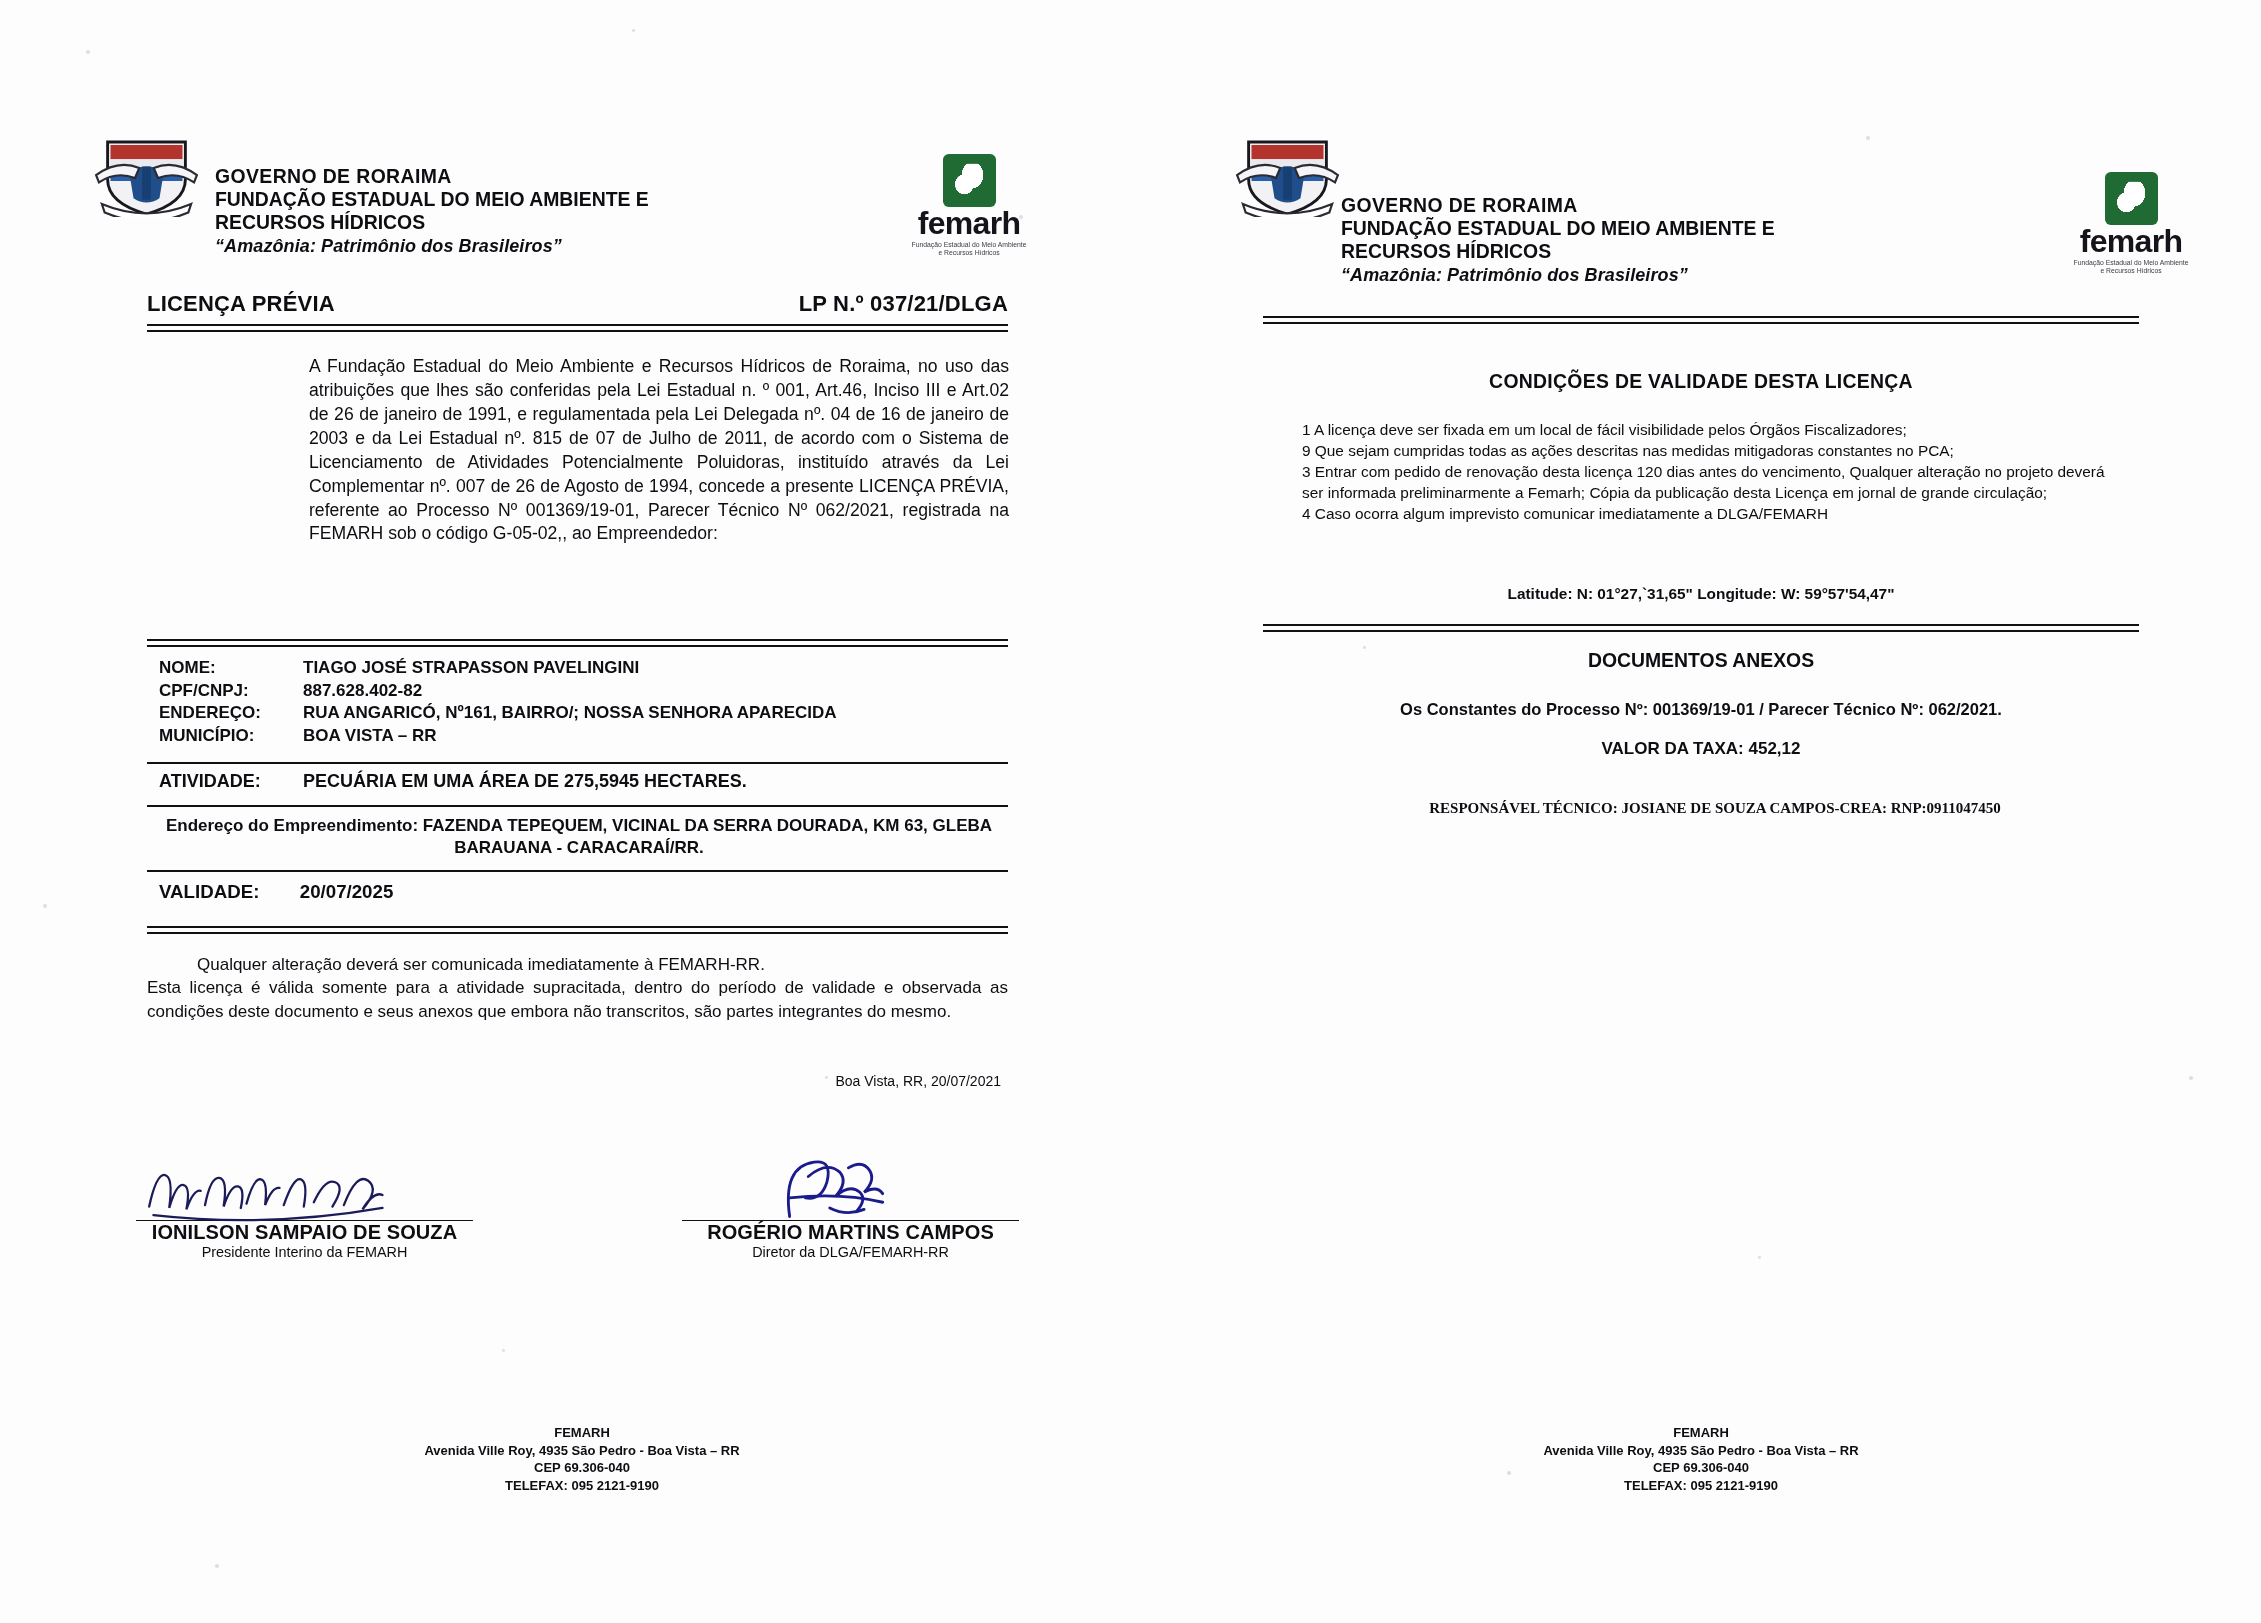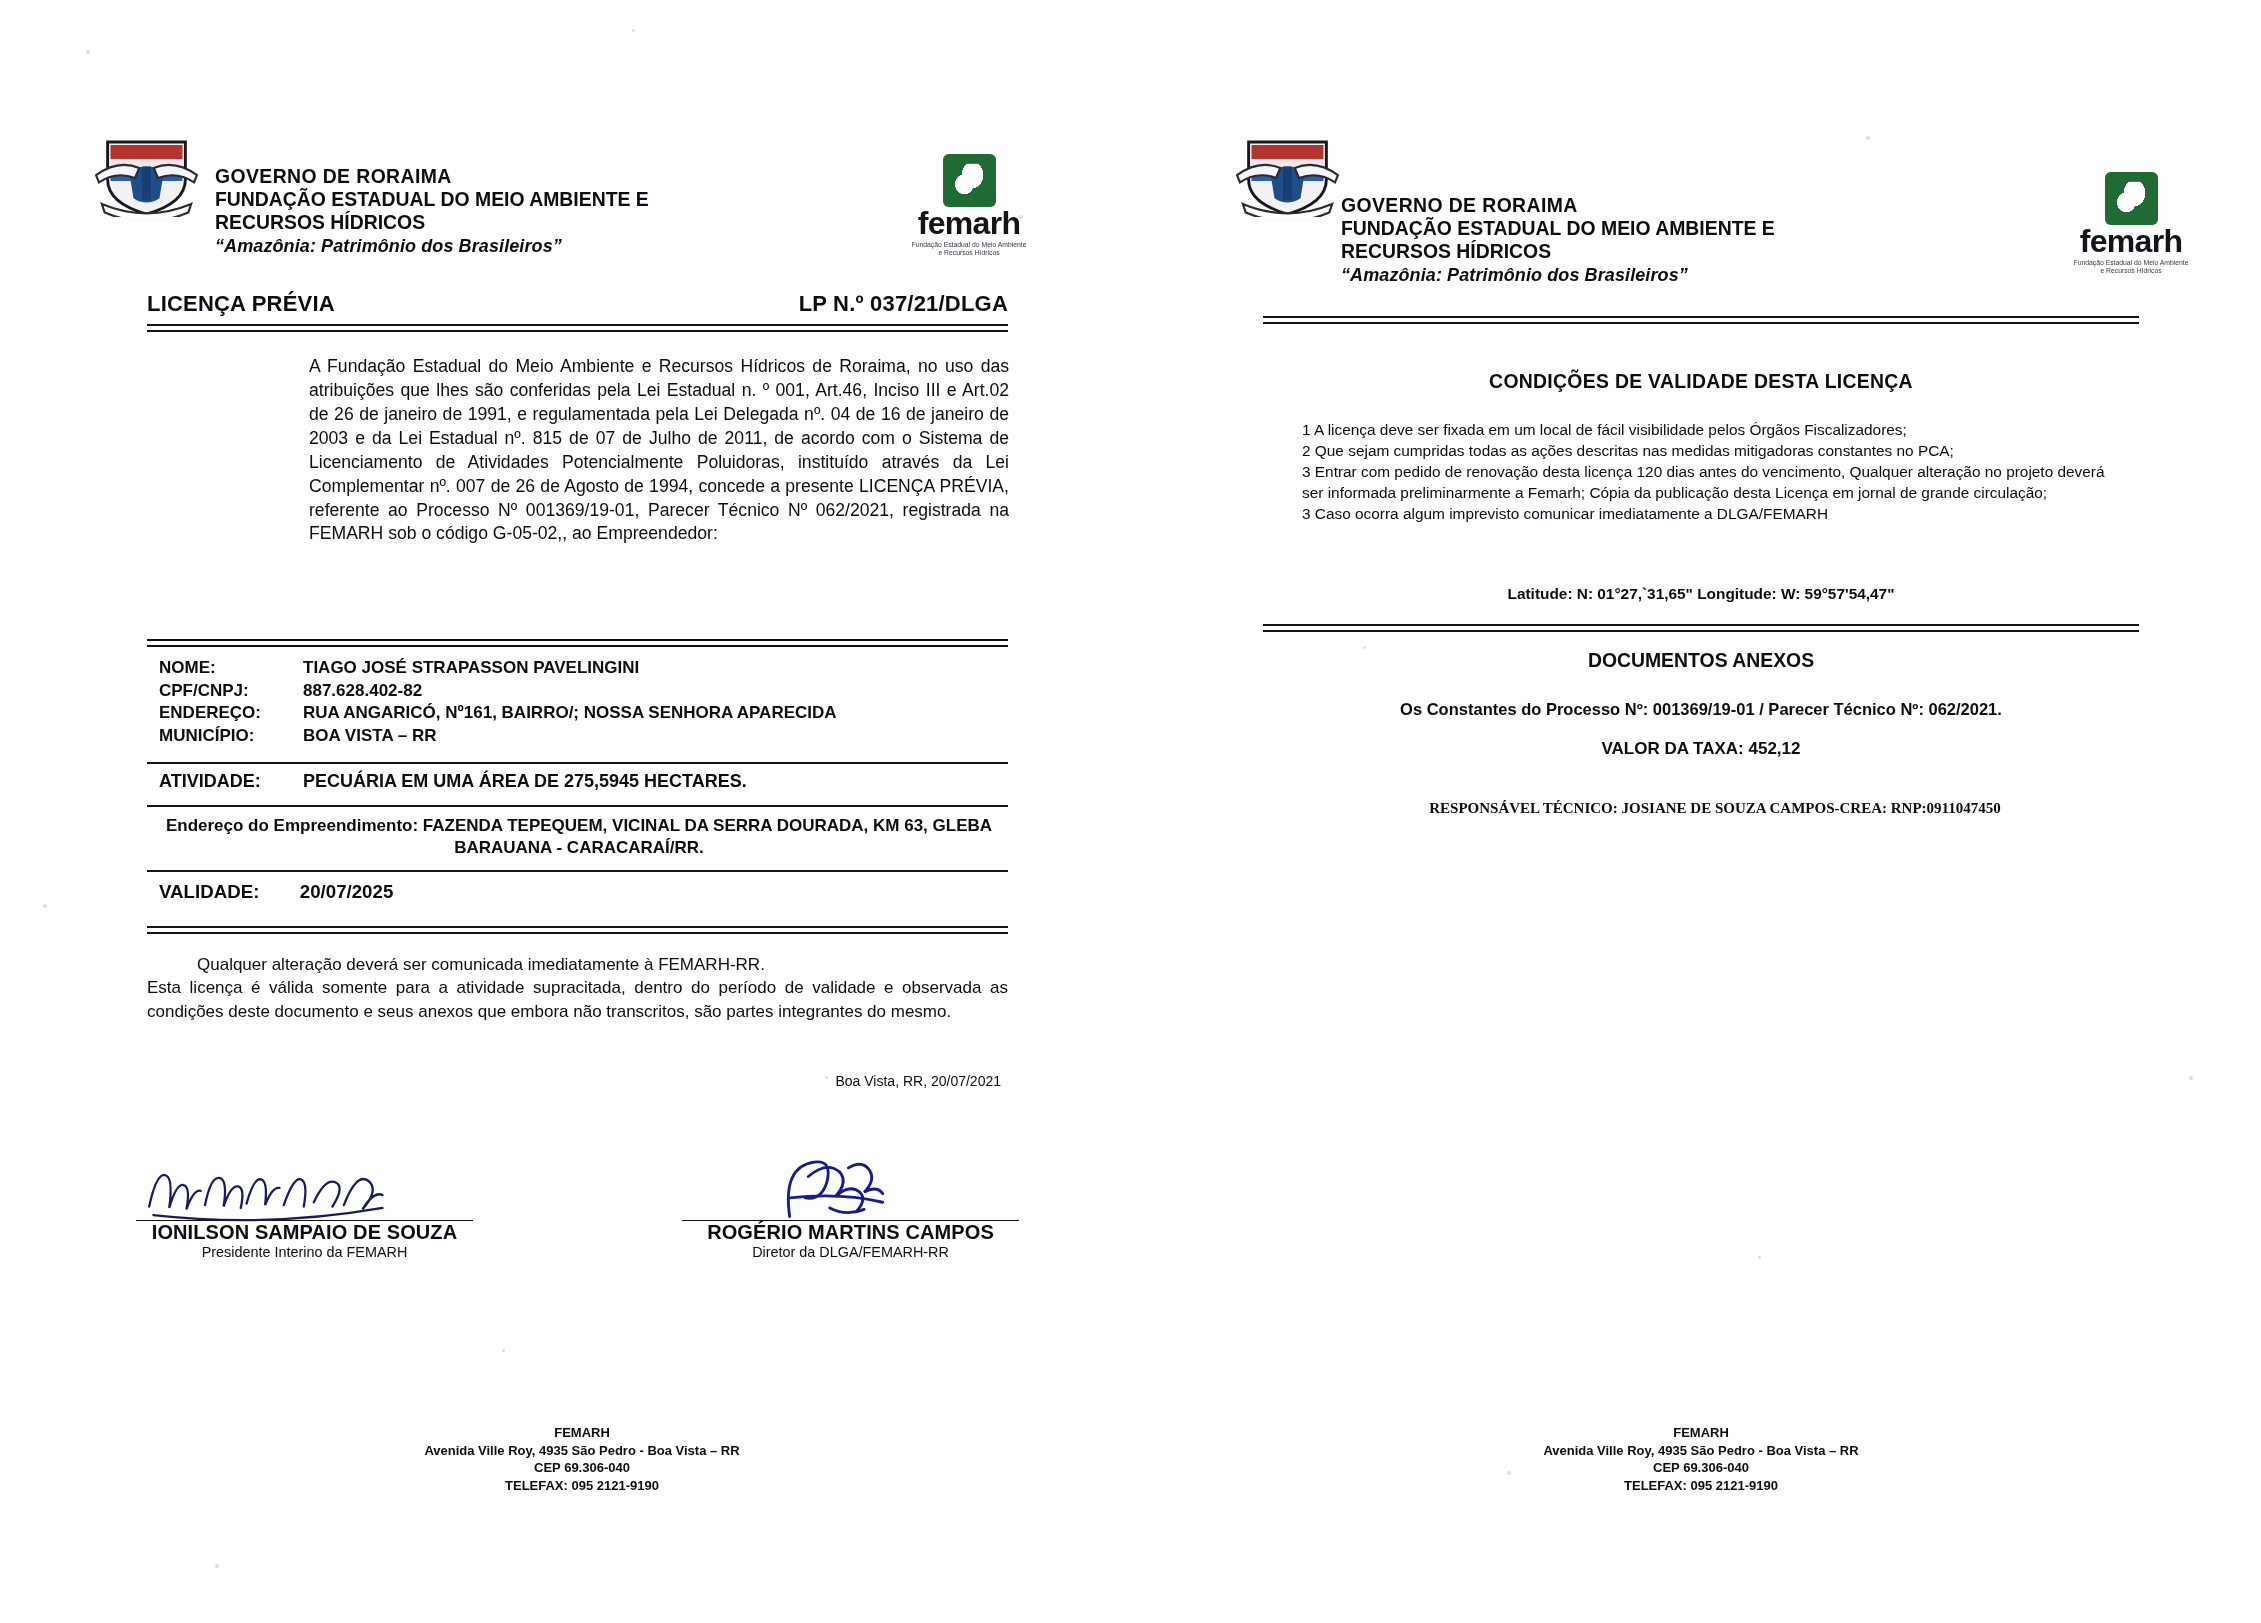--- a/index.html
+++ b/index.html
@@ -367,23 +367,23 @@
     </div>
 
     <div style="position:absolute;left:144px;top:316px;width:876px;">
       <div class="rule"></div>
     </div>
 
     <div class="cond-title" style="position:absolute;left:144px;top:370px;width:876px;">CONDIÇÕES DE VALIDADE DESTA LICENÇA</div>
 
     <div class="cond-list" style="position:absolute;left:183px;top:420px;width:804px;">
       <div class="cond-item">1 A licença deve ser fixada em um local de fácil visibilidade pelos Órgãos Fiscalizadores;</div>
-      <div class="cond-item">2 Que sejam cumpridas todas as ações descritas nas medidas mitigadoras constantes no PCA;</div>
+      <div class="cond-item">9 Que sejam cumpridas todas as ações descritas nas medidas mitigadoras constantes no PCA;</div>
       <div class="cond-item">3 Entrar com pedido de renovação desta licença 120 dias antes do vencimento, Qualquer alteração no projeto deverá ser informada preliminarmente a Femarh; Cópia da publicação desta Licença em jornal de grande circulação;</div>
-      <div class="cond-item">3 Caso ocorra algum imprevisto comunicar imediatamente a DLGA/FEMARH</div>
+      <div class="cond-item">4 Caso ocorra algum imprevisto comunicar imediatamente a DLGA/FEMARH</div>
     </div>
 
     <div class="coords" style="position:absolute;left:144px;top:585px;width:876px;">Latitude:  N: 01°27,`31,65" Longitude: W: 59°57'54,47"</div>
 
     <div style="position:absolute;left:144px;top:624px;width:876px;">
       <div class="rule"></div>
     </div>
 
     <div class="docs-title" style="position:absolute;left:144px;top:649px;width:876px;">DOCUMENTOS ANEXOS</div>
 

